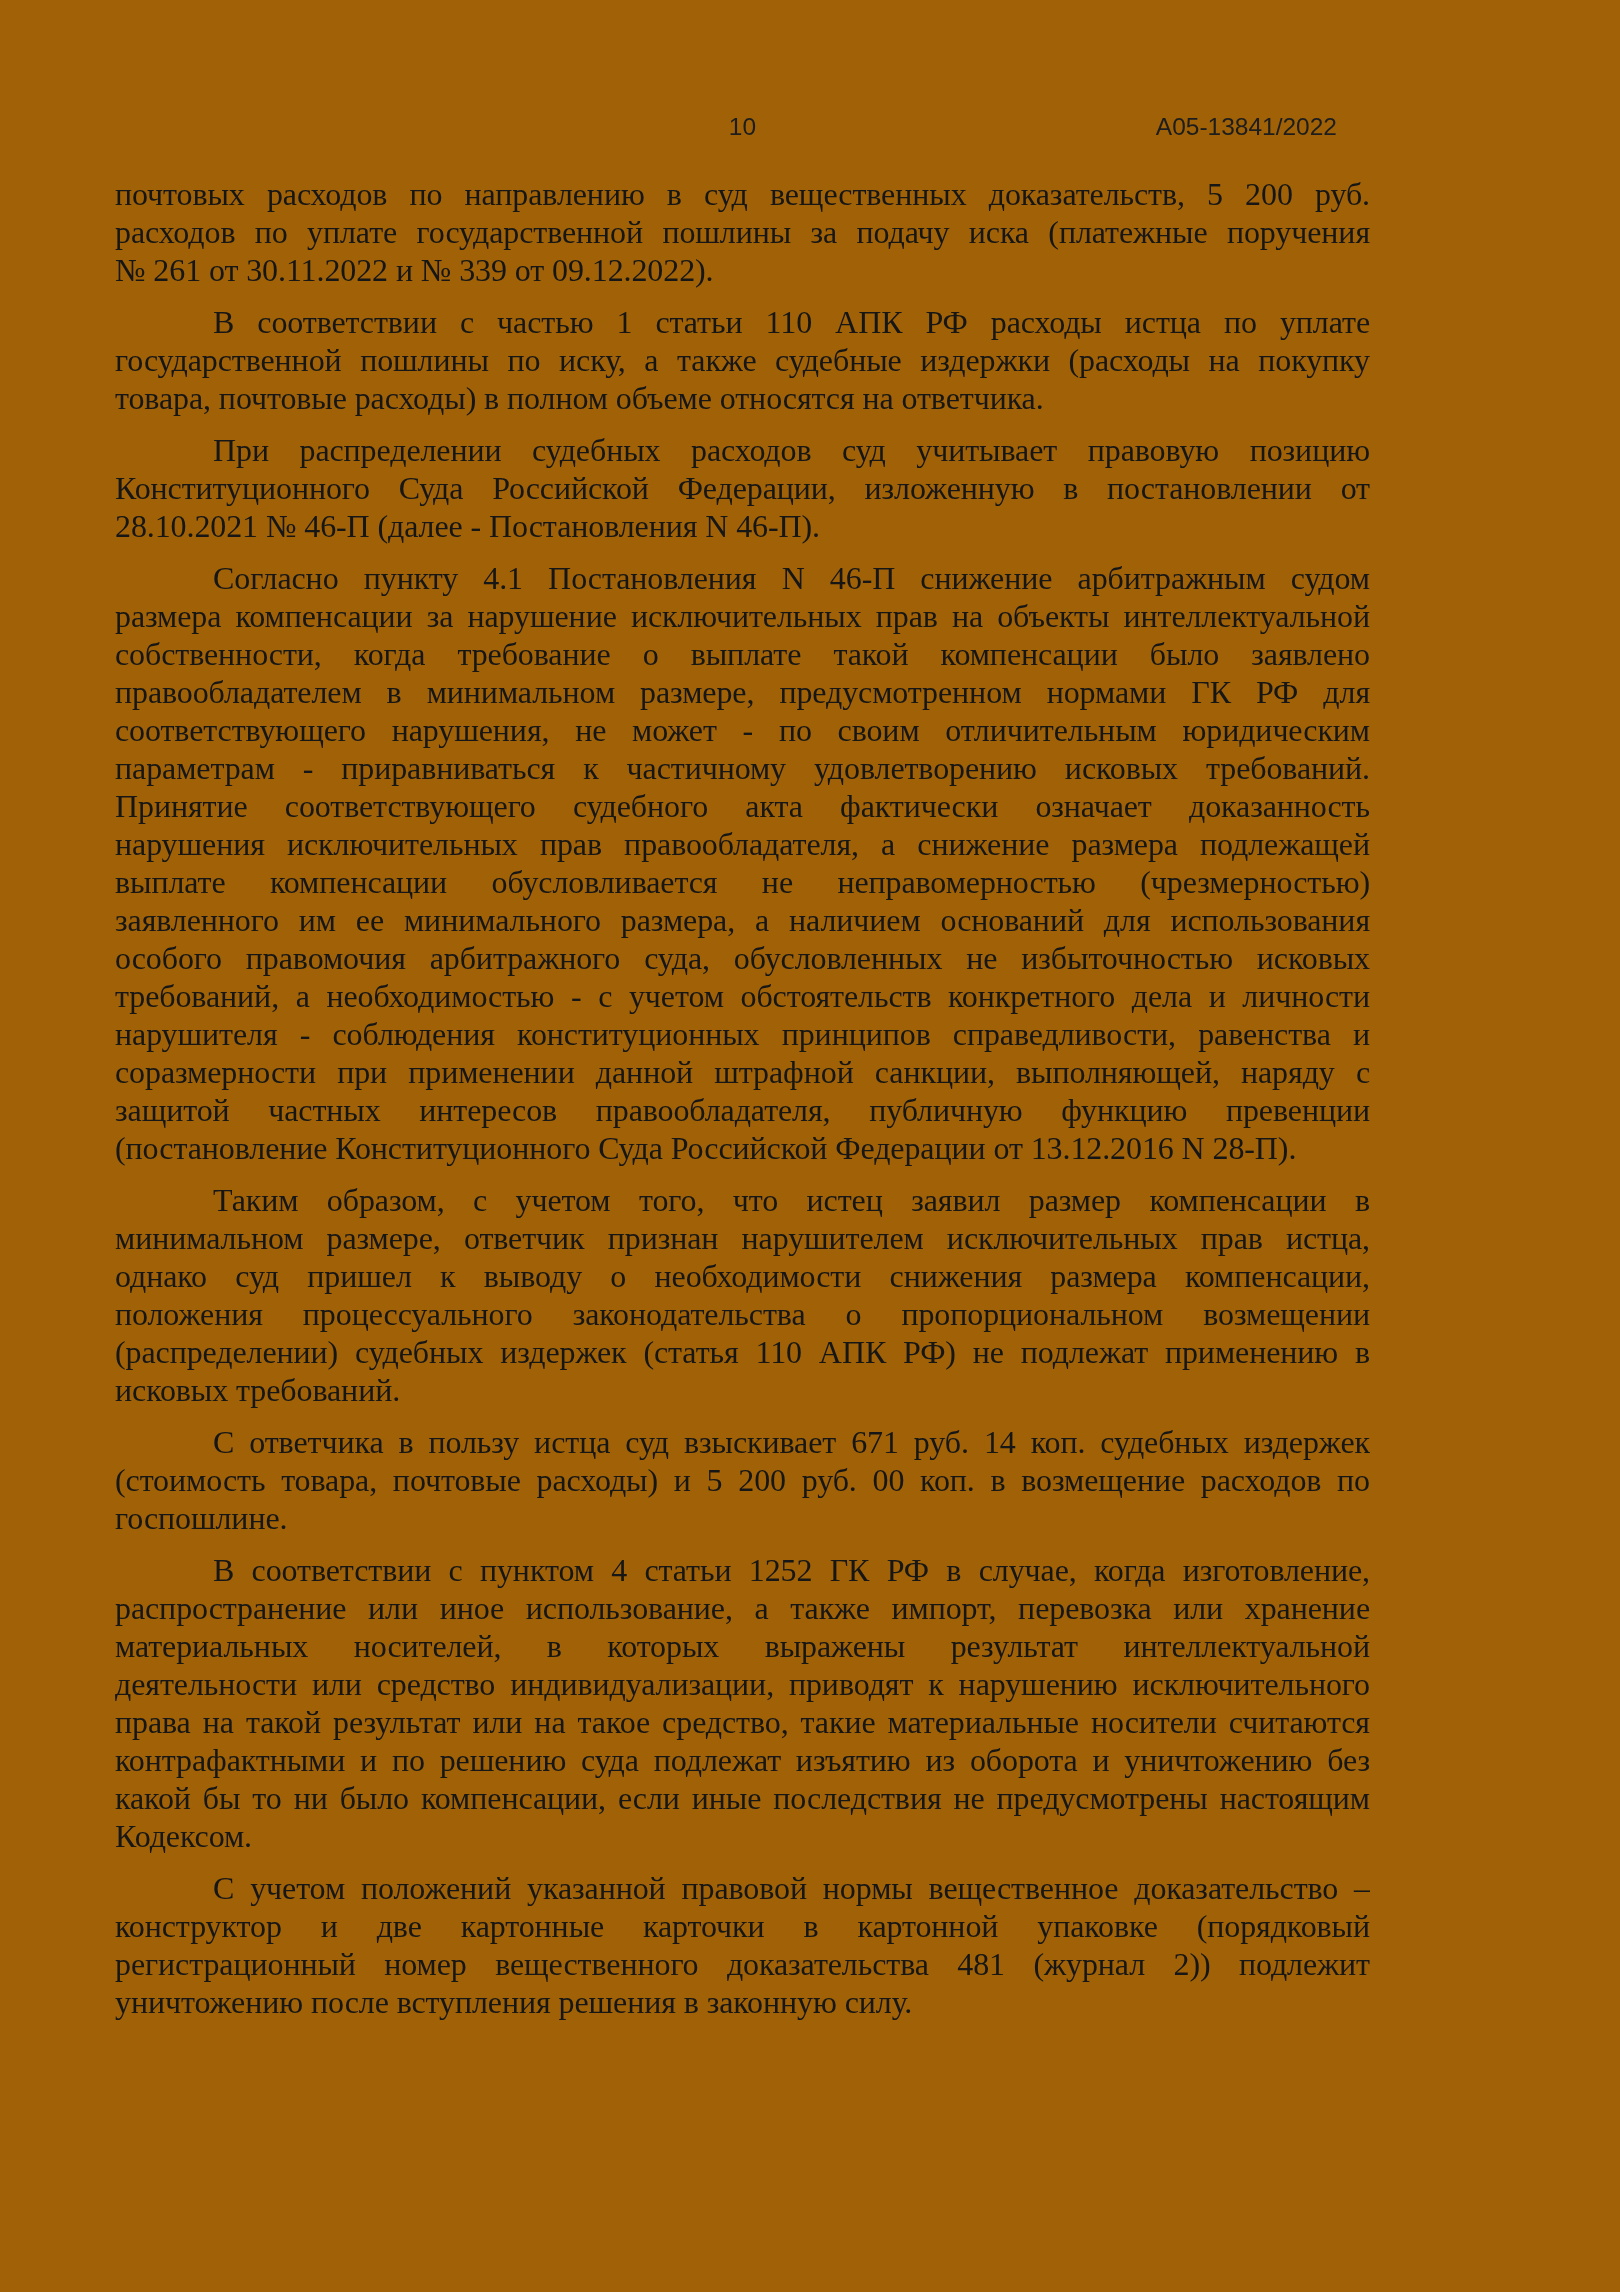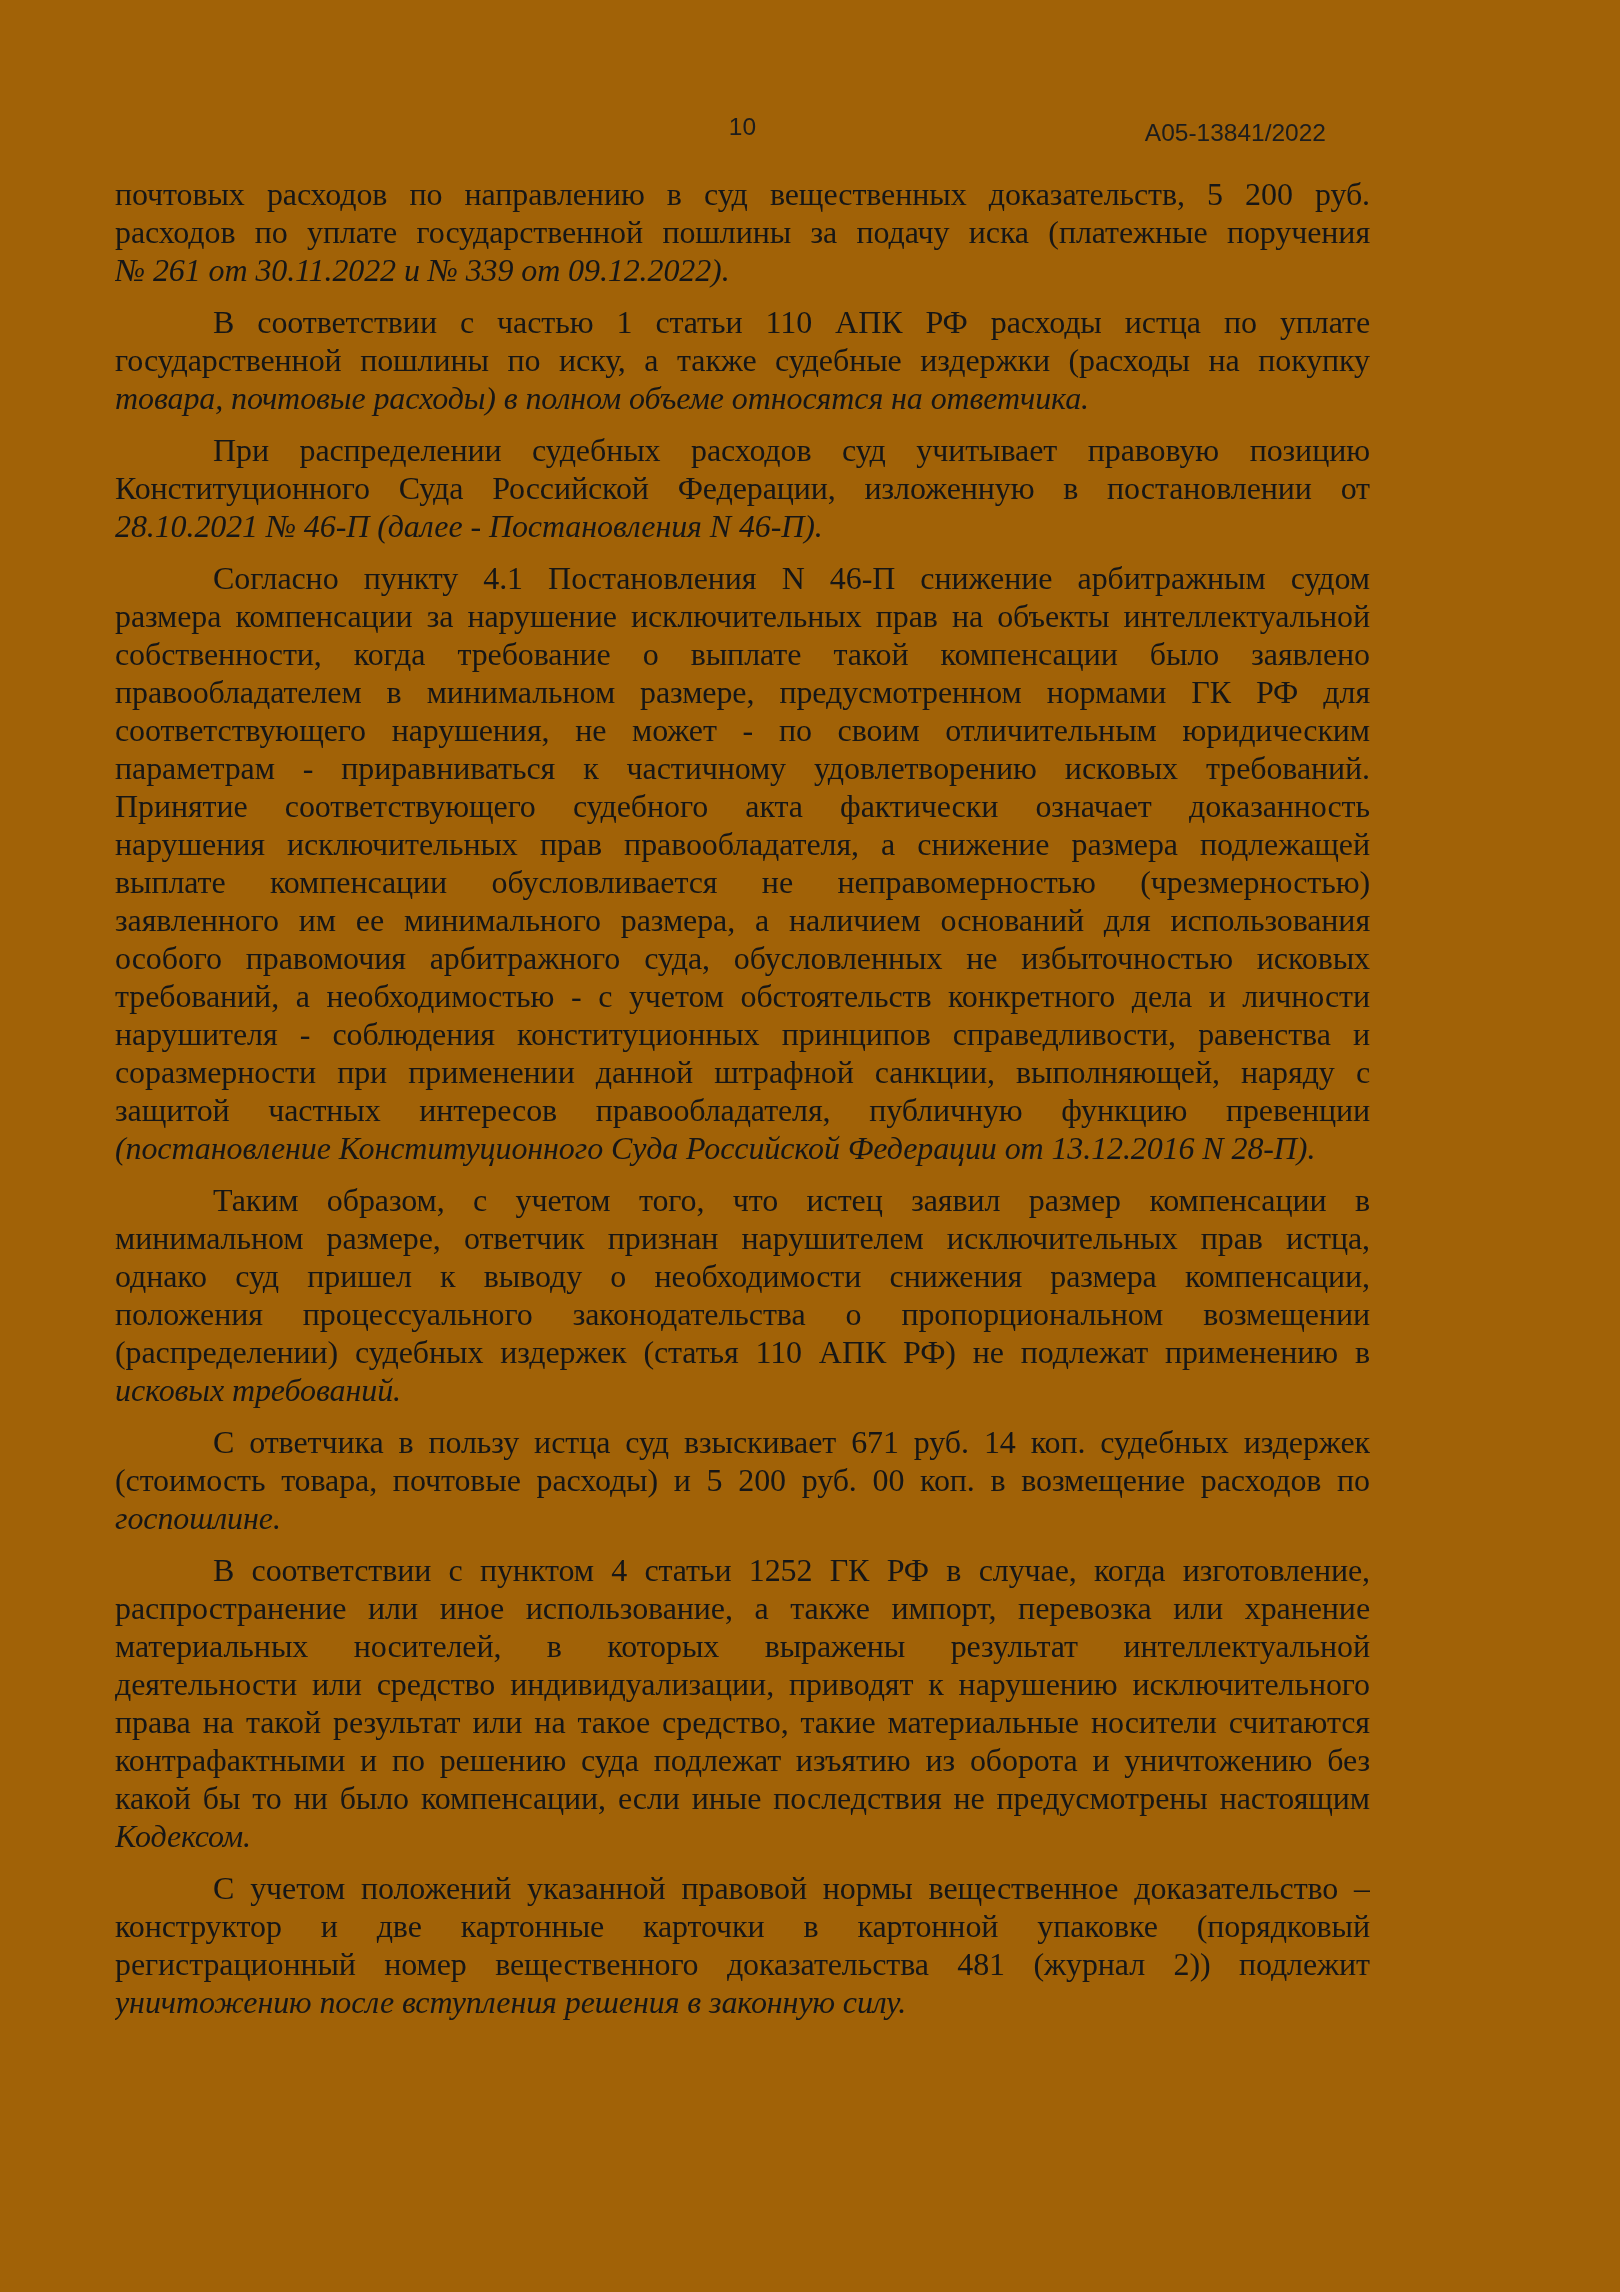--- a/index.html
+++ b/index.html
@@ -28,23 +28,22 @@
     color: #1d1d1d;
   }
   .page-num {
     position: absolute;
     left: 0;
     width: 100%;
     text-align: center;
   }
   .case-num {
     position: absolute;
-    right: 44px;
+    right: 33px;
     white-space: nowrap;
-    margin-top: 6px;
   }
   .doc-body {
     position: absolute;
     top: 175px;
     left: 115px;
     width: 1255px;
     font-size: 32px;
   }
   .para {
     margin: 0;
@@ -59,21 +58,20 @@
   .line {
     height: 38px;
     line-height: 38px;
     text-align: justify;
     text-align-last: justify;
     overflow: hidden;
     letter-spacing: -0.1px;
   }
   .line.end {
     text-align-last: left;
-    font-style: italic;
   }
 </style>
 </head>
 <body>
 
 <div class="page">
   <div class="page-header">
     <span class="page-num">10</span>
     <span class="case-num">А05-13841/2022</span>
   </div>

